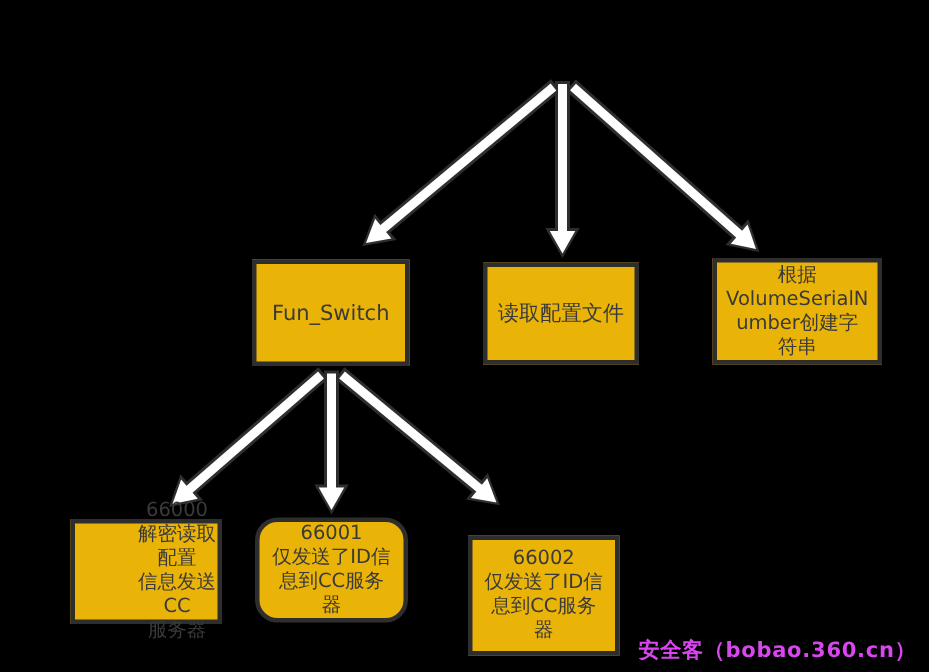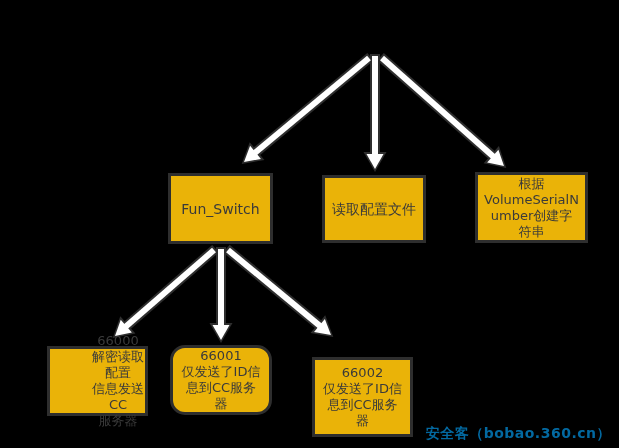--- a/index.html
+++ b/index.html
@@ -43,21 +43,21 @@
   #node-fun-switch   { left: 168px; top: 173px; width: 105px; height: 71px; font-size: 14px; }
   #node-read-config  { left: 322px; top: 175px; width: 104px; height: 68px; font-size: 14px; }
   #node-volume-serial{ left: 475px; top: 172px; width: 113px; height: 71px; }
   #node-66000        { left: 47px;  top: 346px; width: 101px; height: 70px; padding-left: 41px; }
   #node-66001        { left: 170px; top: 345px; width: 102px; height: 70px; border-radius: 15px; }
   #node-66002        { left: 312px; top: 345px; width: 101px; height: 80px; margin-top: 12px; }
   .watermark {
     position: absolute;
     right: 8px;
     bottom: 5px;
-    color: #0369a1;
+    color: #d946ef;
     font-weight: bold;
     font-size: 14px;
     letter-spacing: 0.5px;
   }
 </style>
 </head>
 <body>
 
 <div class="stage">
 

